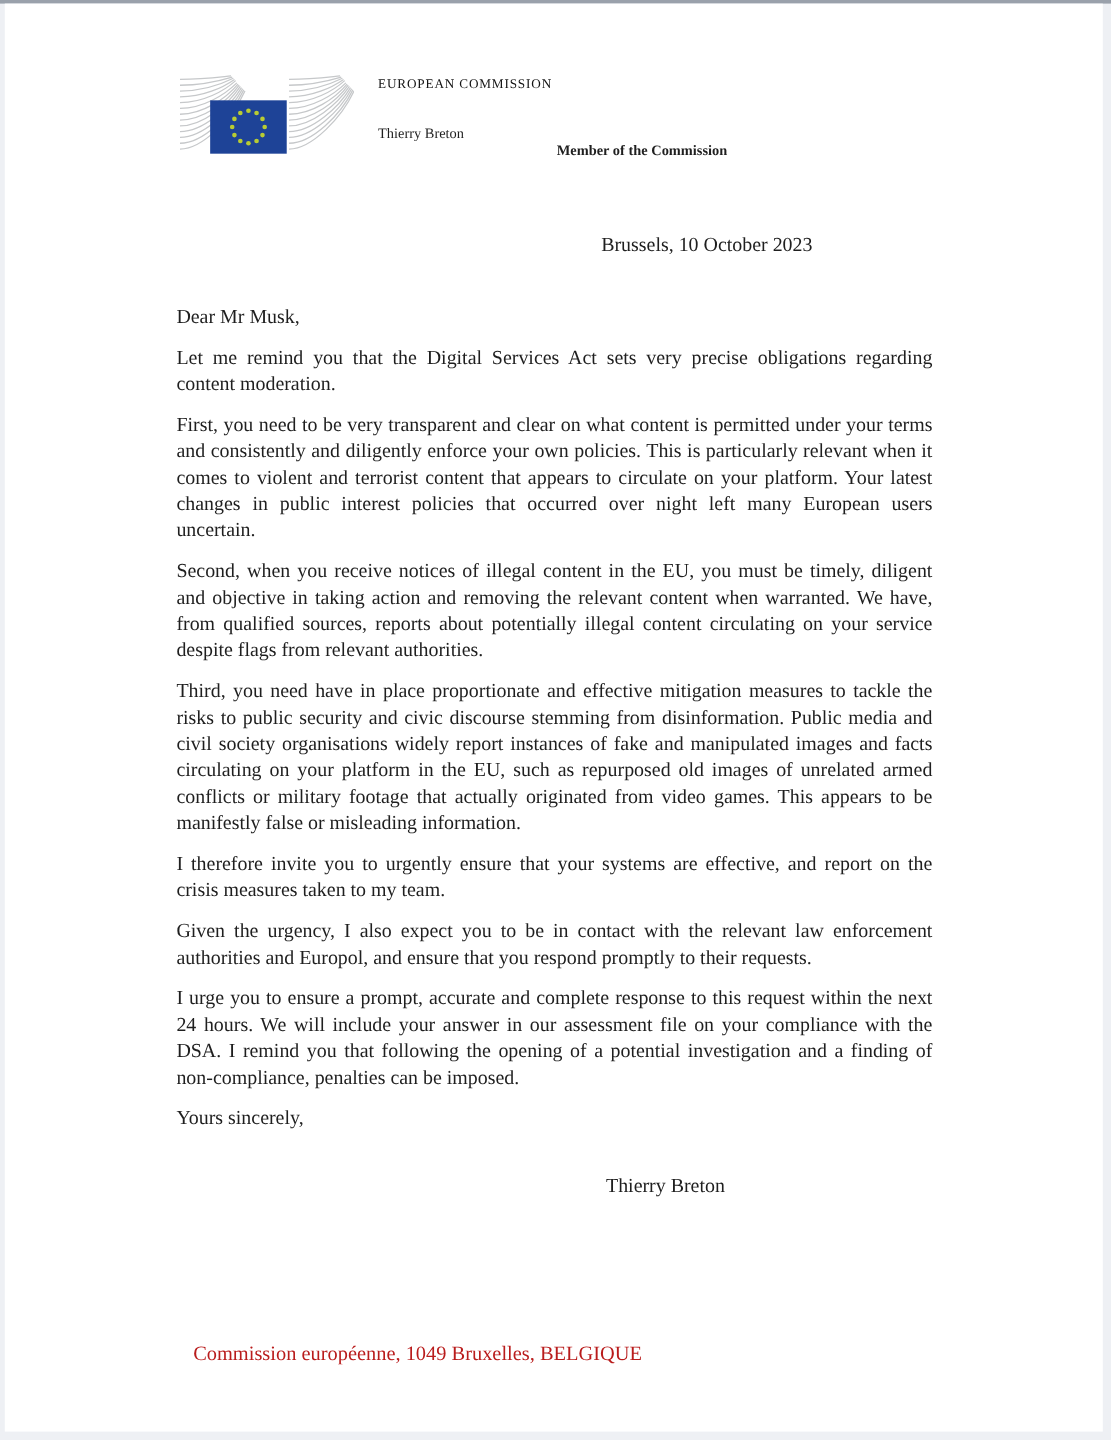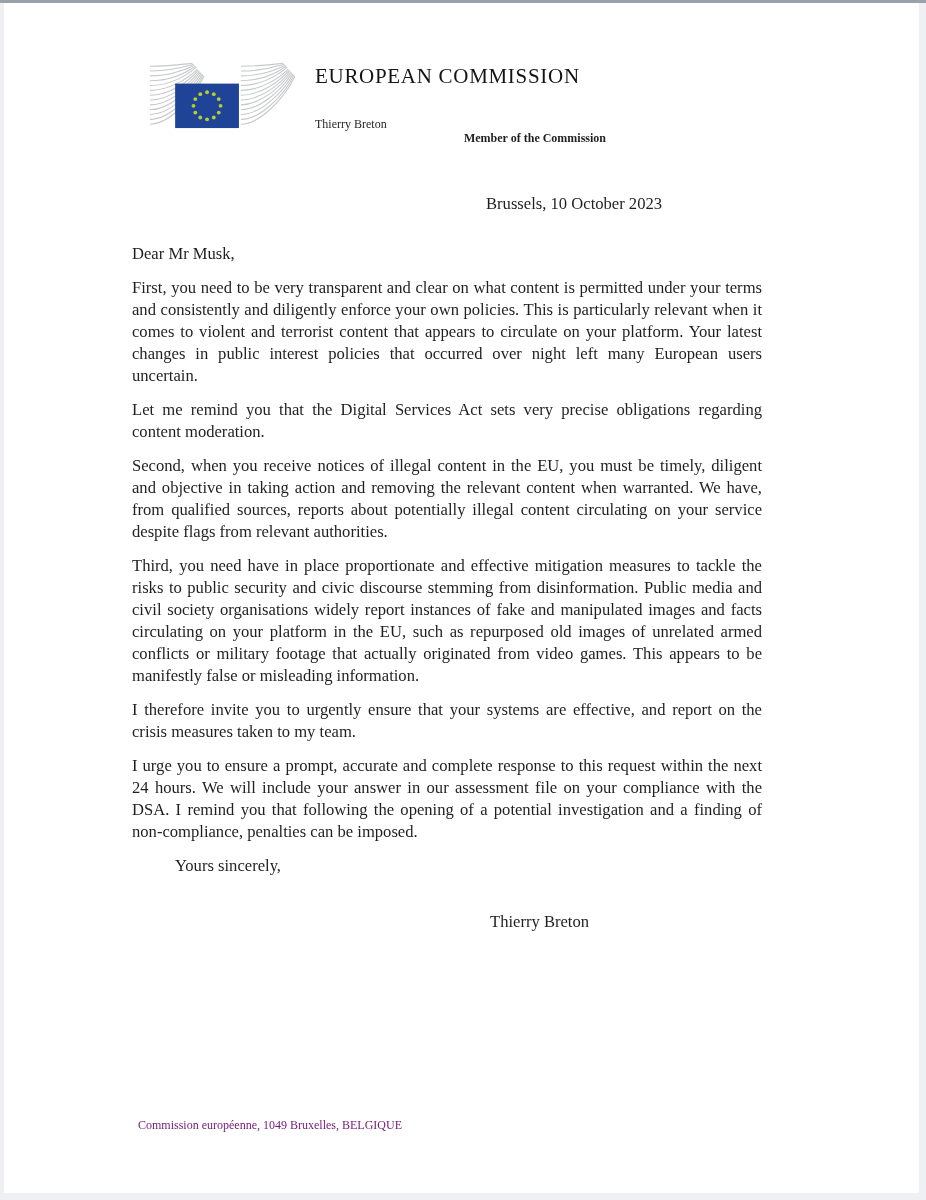--- a/index.html
+++ b/index.html
@@ -7,35 +7,35 @@
     position:relative;width:926px;height:1200px;overflow:hidden;
     background:#eef0f4;font-family:"Liberation Serif","DejaVu Serif",serif;color:#1f1f1f;
   }
   .topbar{position:absolute;top:0;left:0;right:0;height:3px;background:#9aa1ab;}
   .sheet{position:absolute;top:3px;left:4px;right:7px;bottom:7px;background:#ffffff;}
 
   
   .masthead{position:absolute;top:57px;left:146px;width:620px;height:84px;}
   .logo{position:absolute;top:0;left:0;width:145px;height:82px;}
   .head-text{position:absolute;top:0;left:165px;width:440px;}
-  .institution{font-size:21px;letter-spacing:0.7px;color:#141414;margin-top:4px;}
+  .institution{font-size:11px;letter-spacing:0.7px;color:#141414;margin-top:4px;}
   .author-block{margin-top:28px;line-height:14px;}
   .author-name{font-size:12px;}
   .author-title{font-size:12px;font-weight:bold;text-align:center;}
 
   
-  .letter-body{position:absolute;left:128px;top:190px;width:630px;
+  .letter-body{position:absolute;left:143px;top:190px;width:630px;
                font-size:16.6px;line-height:22px;}
   .dateline{padding-left:354px;white-space:nowrap;}
-  .salutation{margin-top:28px;}
+  .salutation{margin-top:38px;}
   .letter-body p{margin:12px 0 0 0;text-align:justify;}
-  .closing{margin-top:12px;margin-left:43px;}
+  .closing{margin-top:12px;}
   .signature{padding-left:358px;margin-top:34px;}
 
-  .address-footer{position:absolute;left:134px;top:1115px;font-size:12px;color:#701a75;}
+  .address-footer{position:absolute;left:157px;top:1115px;font-size:17px;color:#b91c1c;}
 </style>
 </head>
 <body>
 
 <div class="frame">
   <div class="topbar"></div>
   <div class="sheet">
 
     <div class="masthead">
       <svg class="logo" viewBox="0 0 150 84" aria-hidden="true">
@@ -92,25 +92,26 @@
         <div class="author-block">
           <div class="author-name">Thierry Breton</div>
           <div class="author-title">Member of the Commission</div>
         </div>
       </div>
     </div>
 
     <div class="letter-body">
       <div class="dateline">Brussels, 10 October 2023</div>
       <div class="salutation">Dear Mr Musk,</div>
+      <p>Let me remind you that the Digital Services Act sets very precise obligations regarding content moderation.</p>
       <p>First, you need to be very transparent and clear on what content is permitted under your terms and consistently and diligently enforce your own policies. This is particularly relevant when it comes to violent and terrorist content that appears to circulate on your platform. Your latest changes in public interest policies that occurred over night left many European users uncertain.</p>
-      <p>Let me remind you that the Digital Services Act sets very precise obligations regarding content moderation.</p>
       <p>Second, when you receive notices of illegal content in the EU, you must be timely, diligent and objective in taking action and removing the relevant content when warranted. We have, from qualified sources, reports about potentially illegal content circulating on your service despite flags from relevant authorities.</p>
       <p>Third, you need have in place proportionate and effective mitigation measures to tackle the risks to public security and civic discourse stemming from disinformation. Public media and civil society organisations widely report instances of fake and manipulated images and facts circulating on your platform in the EU, such as repurposed old images of unrelated armed conflicts or military footage that actually originated from video games. This appears to be manifestly false or misleading information.</p>
       <p>I therefore invite you to urgently ensure that your systems are effective, and report on the crisis measures taken to my team.</p>
+      <p>Given the urgency, I also expect you to be in contact with the relevant law enforcement authorities and Europol, and ensure that you respond promptly to their requests.</p>
       <p>I urge you to ensure a prompt, accurate and complete response to this request within the next 24 hours. We will include your answer in our assessment file on your compliance with the DSA. I remind you that following the opening of a potential investigation and a finding of non-compliance, penalties can be imposed.</p>
       <div class="closing">Yours sincerely,</div>
       <div class="signature">Thierry Breton</div>
     </div>
 
     <div class="address-footer">Commission européenne, 1049 Bruxelles, BELGIQUE</div>
 
   </div>
 </div>
 

